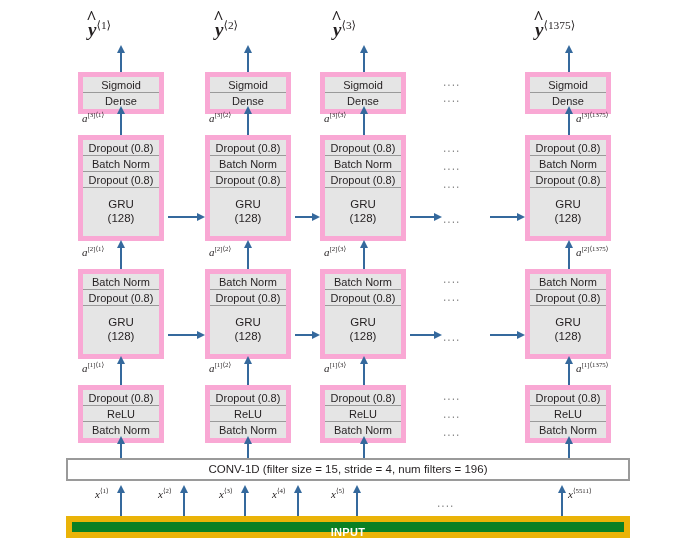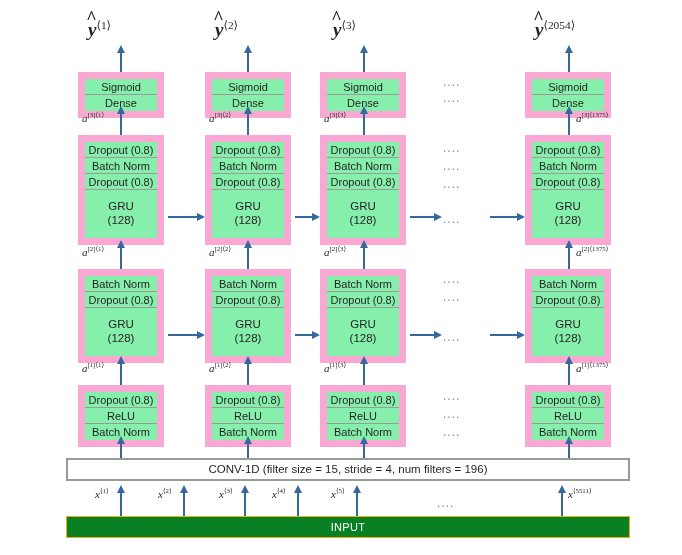--- a/index.html
+++ b/index.html
@@ -7,22 +7,22 @@
     width:682px;height:555px;
     background:#ffffff;
     font-family:"Liberation Sans", sans-serif;
     overflow:hidden;
   }
   #stage{position:relative;width:622px;height:555px;}
 
   
   .block{
     position:absolute;
-    border:7px solid #f9a8d4;
-    background:#86efac;
+    border:5px solid #f9a8d4;
+    background:#e5e5e5;
     box-sizing:border-box;
   }
   .cell{
     box-sizing:border-box;
     border-bottom:1px solid #9a9a9a;
     text-align:center;
     color:#231f20;
     font-size:11px;
     line-height:16px;
     height:16px;
@@ -43,23 +43,23 @@
     box-sizing:border-box;
     border:2px solid #9a9a9a;
     background:#ffffff;
     text-align:center;
     font-size:11.5px;
     color:#231f20;
     line-height:18px;
   }
   .bar.input{
     background:#0a8024;
-    border:1px solid #eab308;
+    border:6px solid #eab308;
     color:#ffffff;
-    font-weight:normal;
+    font-weight:bold;
     font-size:11px;
     letter-spacing:.3px;
   }
 
   
   .arr-up{
     position:absolute;
     width:2px;
     background:#35699d;
   }
@@ -277,21 +277,21 @@
   <div class="arr-up" style="left:363px;top:363px;height:22px;"></div>
 
   <div class="block" style="left:320px;top:385px;width:86px;">
     <div class="cell">Dropout (0.8)</div>
     <div class="cell">ReLU</div>
     <div class="cell">Batch Norm</div>
   </div>
   <div class="arr-up" style="left:363px;top:443px;height:18px;"></div>
 
   <div class="mlab y-lab" style="left:535px;top:18px;">
-    <span class="hat">y</span><span class="sup">⟨2054⟩</span>
+    <span class="hat">y</span><span class="sup">⟨1375⟩</span>
   </div>
   <div class="arr-up" style="left:568px;top:52px;height:20px;"></div>
 
   <div class="block" style="left:525px;top:72px;width:86px;">
     <div class="cell">Sigmoid</div>
     <div class="cell">Dense</div>
   </div>
 
   <div class="mlab a-lab" style="left:576px;top:111px;">
     <span>a</span><span class="sup">[3]⟨1375⟩</span>

